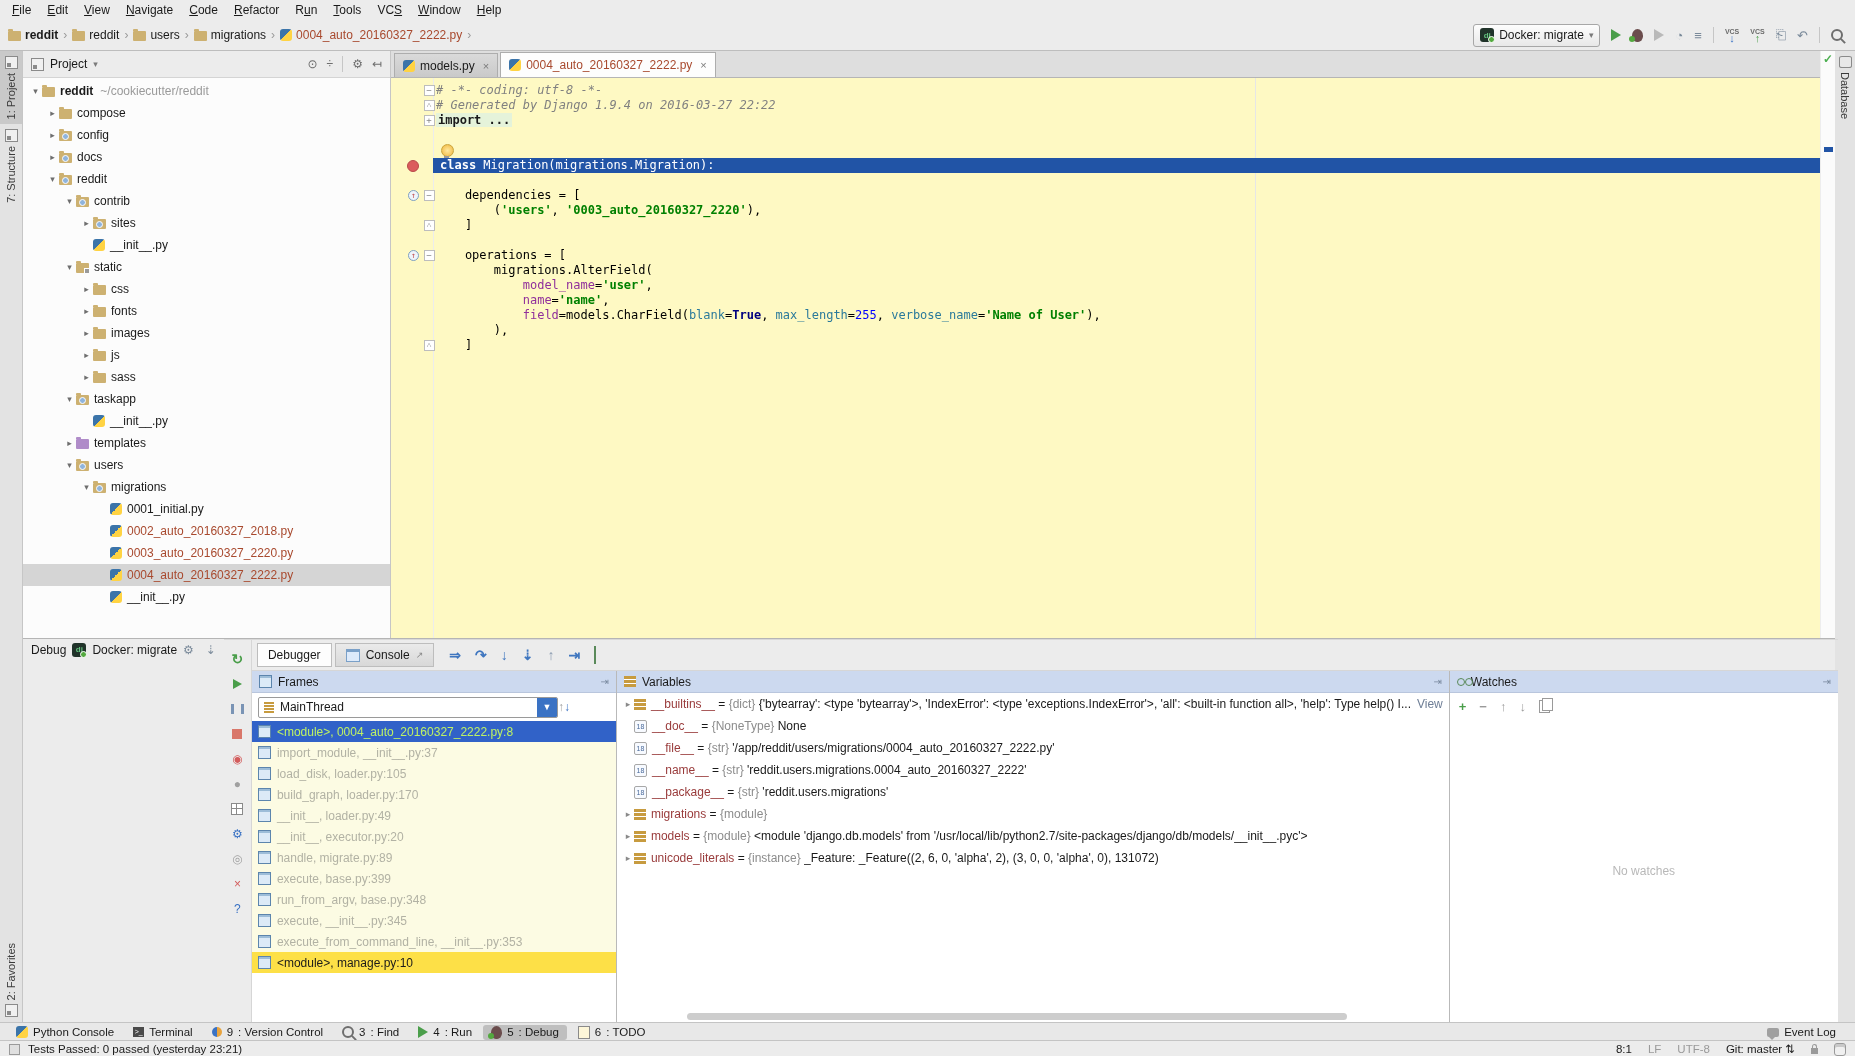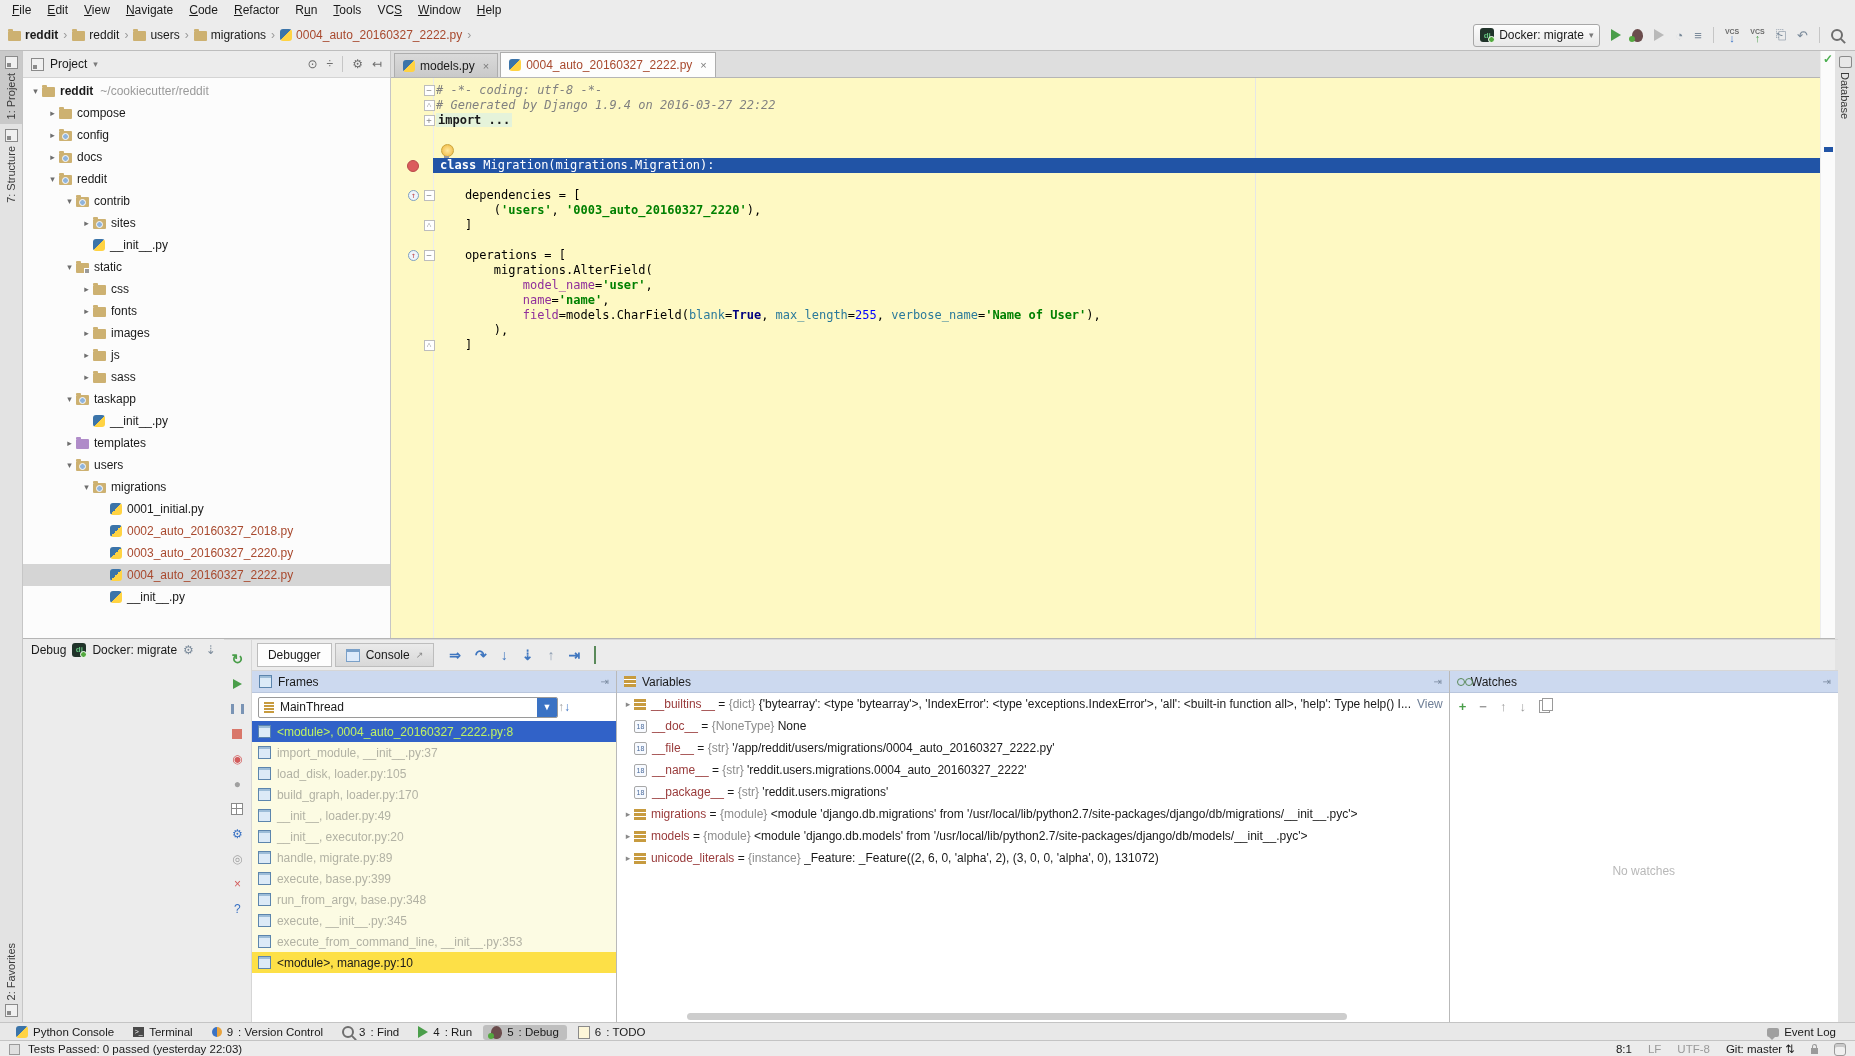--- a/index.html
+++ b/index.html
@@ -697,21 +697,20 @@
                   <span class="var-eq">&nbsp;=&nbsp;</span>
                   <span class="var-type">{str}&nbsp;</span>
                   <span class="var-val">'reddit.users.migrations'</span>
                 </div>
                 <div class="var-row">
                   <span class="var-arrow">▸</span>
                   <span class="ic-obj"></span>
                   <span class="var-name">migrations</span>
                   <span class="var-eq">&nbsp;=&nbsp;</span>
                   <span class="var-type">{module}&nbsp;</span>
-                  <span class="var-val">&lt;module 'django.db.migrations' from '/usr/local/lib/python2.7/site-packages/django/db/migrations/__init__.pyc'&gt;</span>
                 </div>
                 <div class="var-row">
                   <span class="var-arrow">▸</span>
                   <span class="ic-obj"></span>
                   <span class="var-name">models</span>
                   <span class="var-eq">&nbsp;=&nbsp;</span>
                   <span class="var-type">{module}&nbsp;</span>
                   <span class="var-val">&lt;module 'django.db.models' from '/usr/local/lib/python2.7/site-packages/django/db/models/__init__.pyc'&gt;</span>
                 </div>
                 <div class="var-row">
@@ -784,21 +783,21 @@
     <div class="tw-right" id="twright">
         <span class="tw-btn">
           <span class="ic-bubble"></span>
           <span>Event Log</span>
         </span>
       </div>
   </div>
 
   <div class="statusbar">
     <span class="sb-sq"></span>
-    <span>Tests Passed: 0 passed (yesterday 22:03)</span>
+    <span>Tests Passed: 0 passed (yesterday 23:21)</span>
     <div class="sb-right">
       <span>8:1</span>
       <span class="dim">LF</span>
       <span class="dim">UTF-8</span>
       <span><span>Git: master</span> ⇅</span>
       <span class="ic-lock"></span>
       <span class="ic-face"></span>
     </div>
   </div>
 

